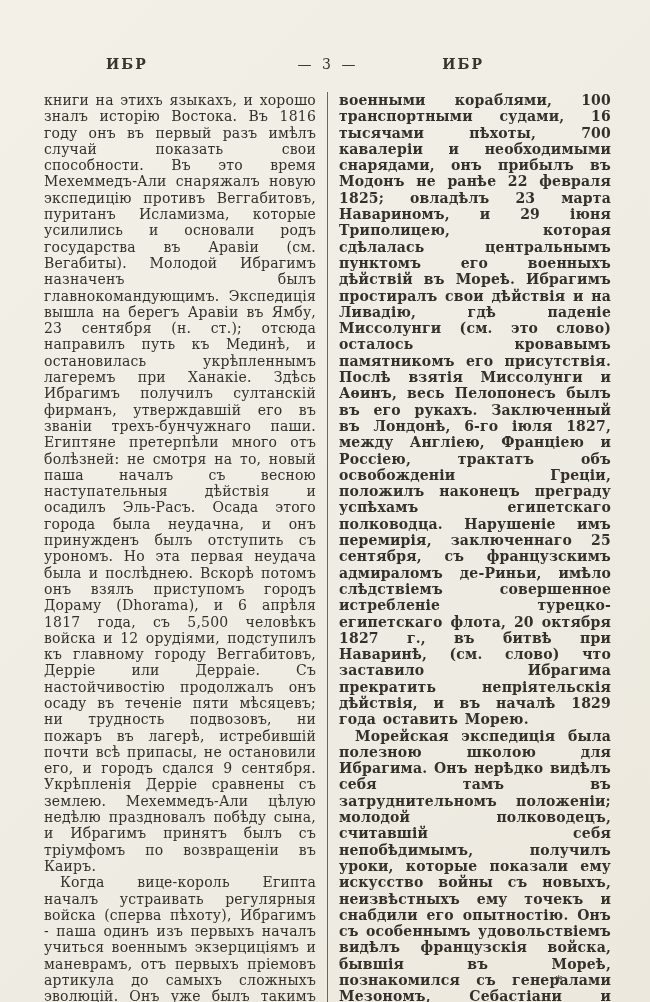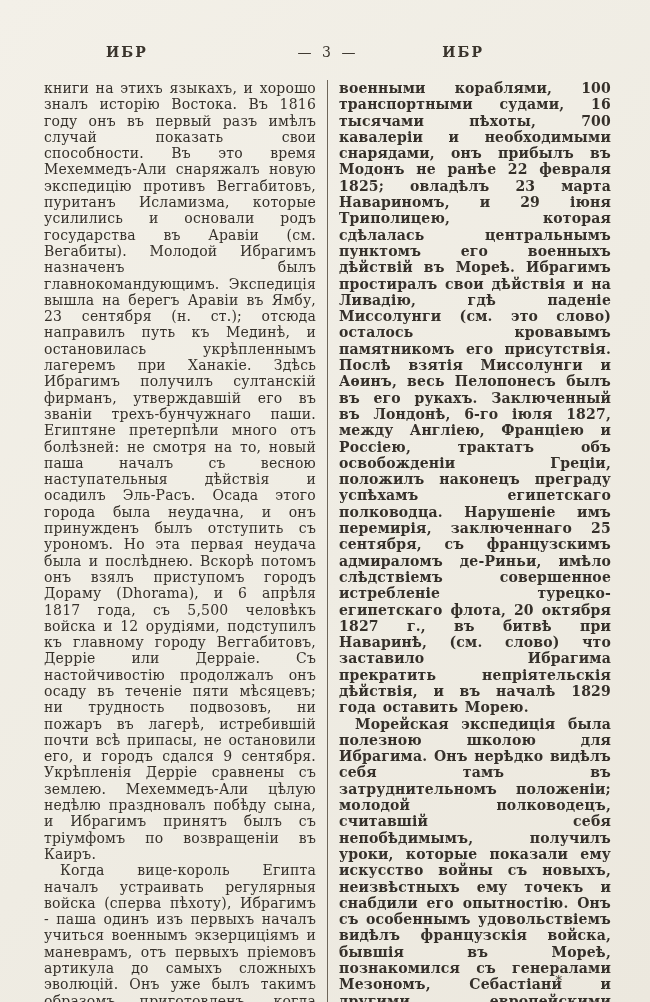--- a/index.html
+++ b/index.html
@@ -7,21 +7,21 @@
     padding: 0;
     background: #d8d4ca;
   }
   .page {
     position: relative;
     width: 650px;
     height: 1002px;
     margin: 0 auto;
     background: linear-gradient(135deg, #f3f0e8 0%, #efece3 55%, #ece8de 100%);
     box-sizing: border-box;
-    padding: 44px 38px 0 44px;
+    padding: 56px 38px 0 44px;
     font-family: "DejaVu Serif", "Liberation Serif", serif;
     color: #35302a;
     overflow: hidden;
   }
   .page-header {
     position: relative;
     height: 22px;
     margin-bottom. : 14px;
     margin-bottom: 14px;
     font-size: 14px;

